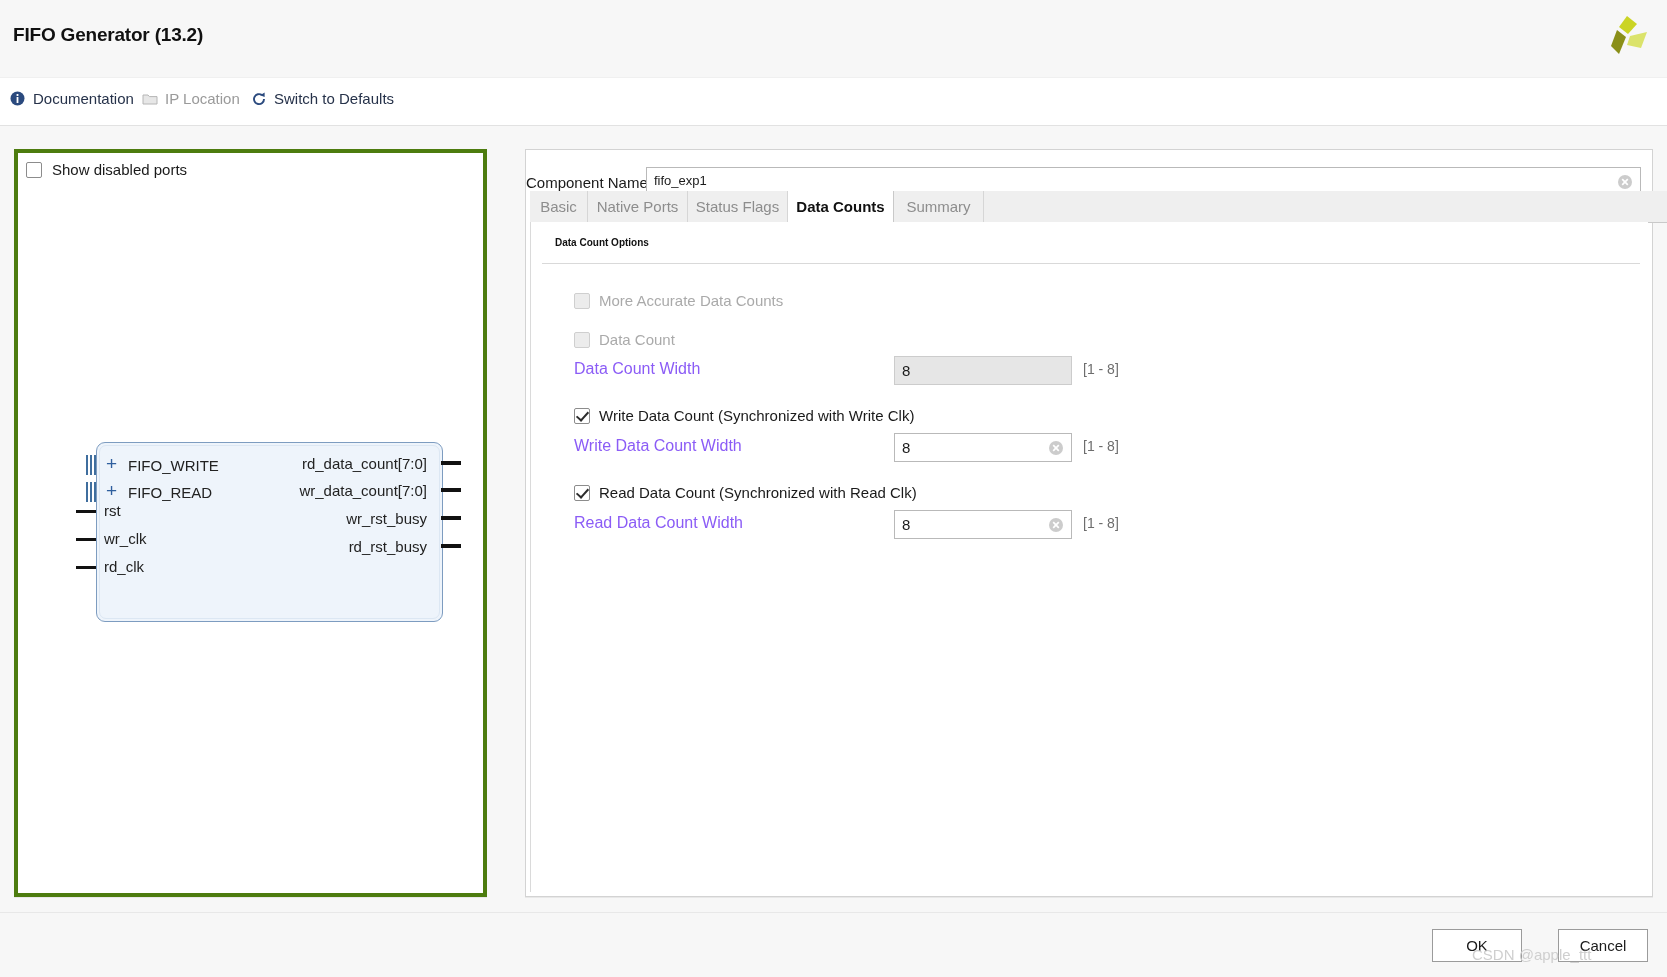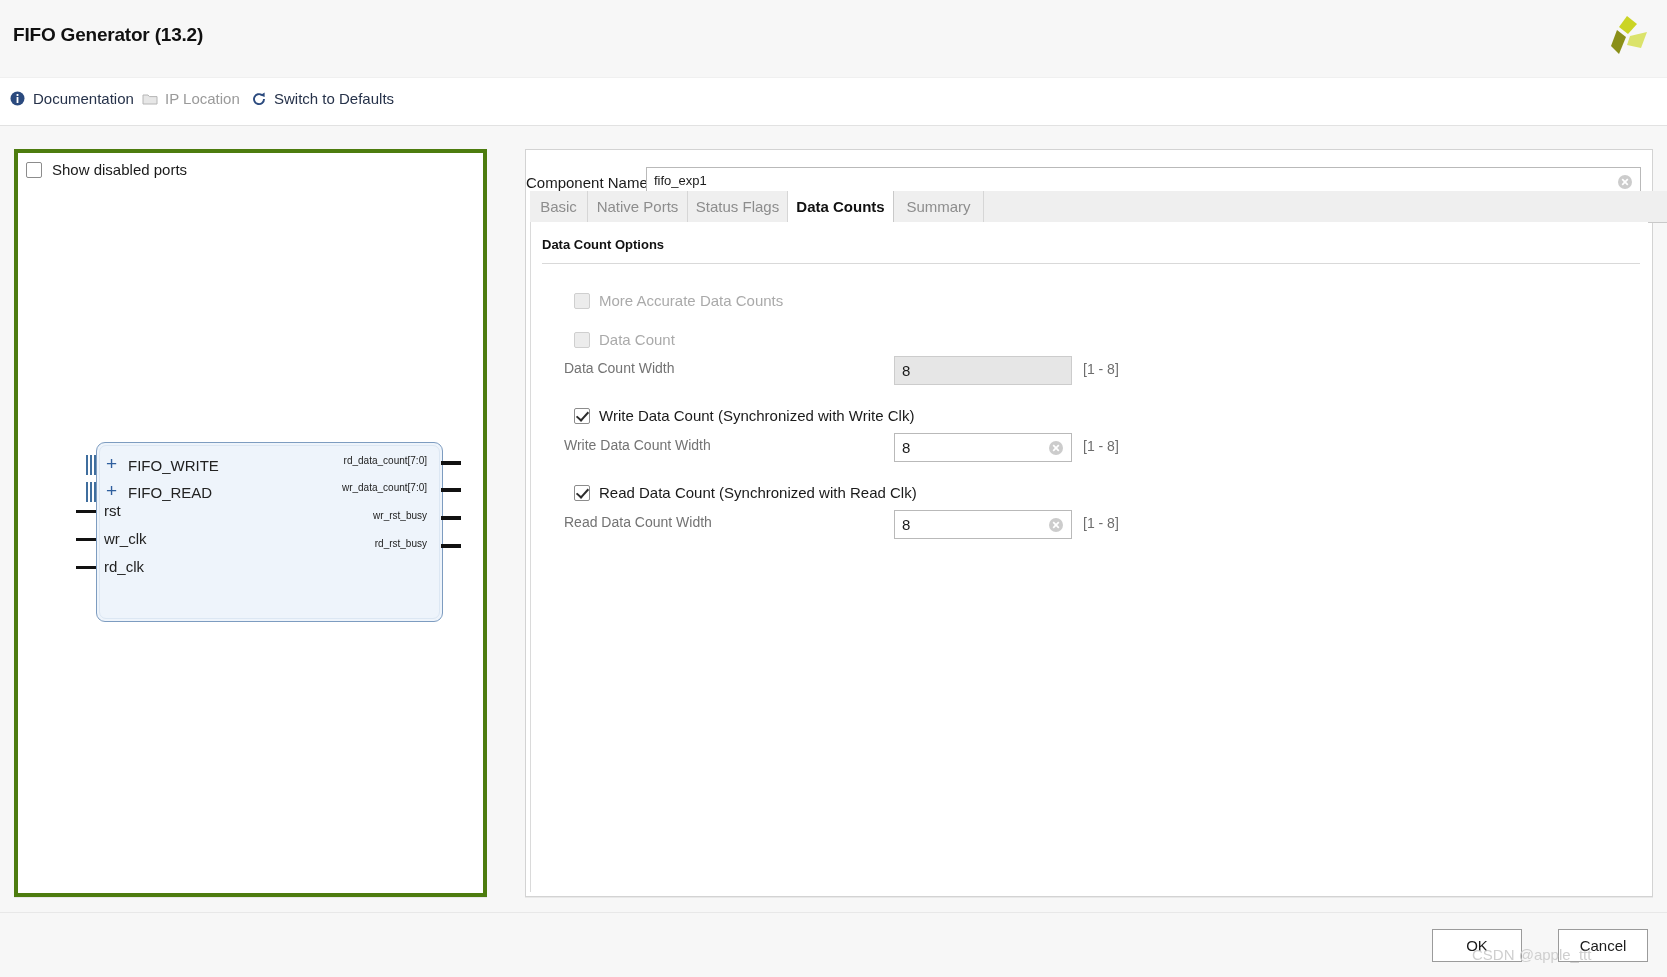--- a/index.html
+++ b/index.html
@@ -93,21 +93,21 @@
     box-sizing: border-box;
   }
   .sym-box::after{
     content:""; position:absolute; left:2px; top:2px; right:2px; bottom:2px;
     border:1px solid #dce7f3; border-radius:7px; pointer-events:none;
   }
   .port-in {
     position: absolute; font-size: 15px; color: #222; white-space: nowrap;
   }
   .port-out {
-    position: absolute; font-size: 10px; color: #222; white-space: nowrap; text-align: right;
+    position: absolute; font-size: 15px; color: #222; white-space: nowrap; text-align: right;
   }
   .bus-icon {
     position: absolute; width: 10px; height: 20px;
   }
   .bus-icon i {
     position: absolute; top: 0; width: 2px; height: 20px; background: #3f6e9e; display: block;
   }
   .bus-icon i:nth-child(1){ left: 0; }
   .bus-icon i:nth-child(2){ left: 4px; }
   .bus-icon i:nth-child(3){ left: 8px; }
@@ -154,31 +154,31 @@
   }
 
   
   .tabbody {
     position: absolute; left: 4px; top: 72px; width: 1118px; height: 670px;
     background: #ffffff;
     border-left: 1px solid #dadada;
     box-sizing: border-box;
   }
   .section-title {
-    position: absolute; left: 11px; top: 15px;
-    font-size: 13px; font-weight: bold; color: #111;
+    position: absolute; left: 24px; top: 15px;
+    font-size: 10px; font-weight: bold; color: #111;
   }
   .section-rule {
     position: absolute; left: 11px; top: 41px; width: 1098px; height: 1px;
     background: #d9d9d9;
   }
 
   .frow { position: absolute; left: 0; width: 1118px; height: 30px; }
   .f-check { position: absolute; left: 43px; top: 12px; display: flex; align-items: center; gap: 9px; }
-  .f-label { position: absolute; left: 33px; top: 4px; font-size: 14px; color: #737373; }
+  .f-label { position: absolute; left: 43px; top: 4px; font-size: 16px; color: #8b5cf6; }
   .f-input {
     position: absolute; left: 363px; top: 0px; width: 178px; height: 29px;
     border: 1px solid #b9b9b9; background: #ffffff; box-sizing: border-box;
   }
   .f-input.ro { background: #e6e6e6; border-color: #cccccc; }
   .f-input .v { position: absolute; left: 7px; top: 5px; font-size: 15px; color: #1a1a1a; }
   .f-range { position: absolute; left: 552px; top: 5px; font-size: 14px; color: #6d6d6d; }
 
   
   .footer-sep {

